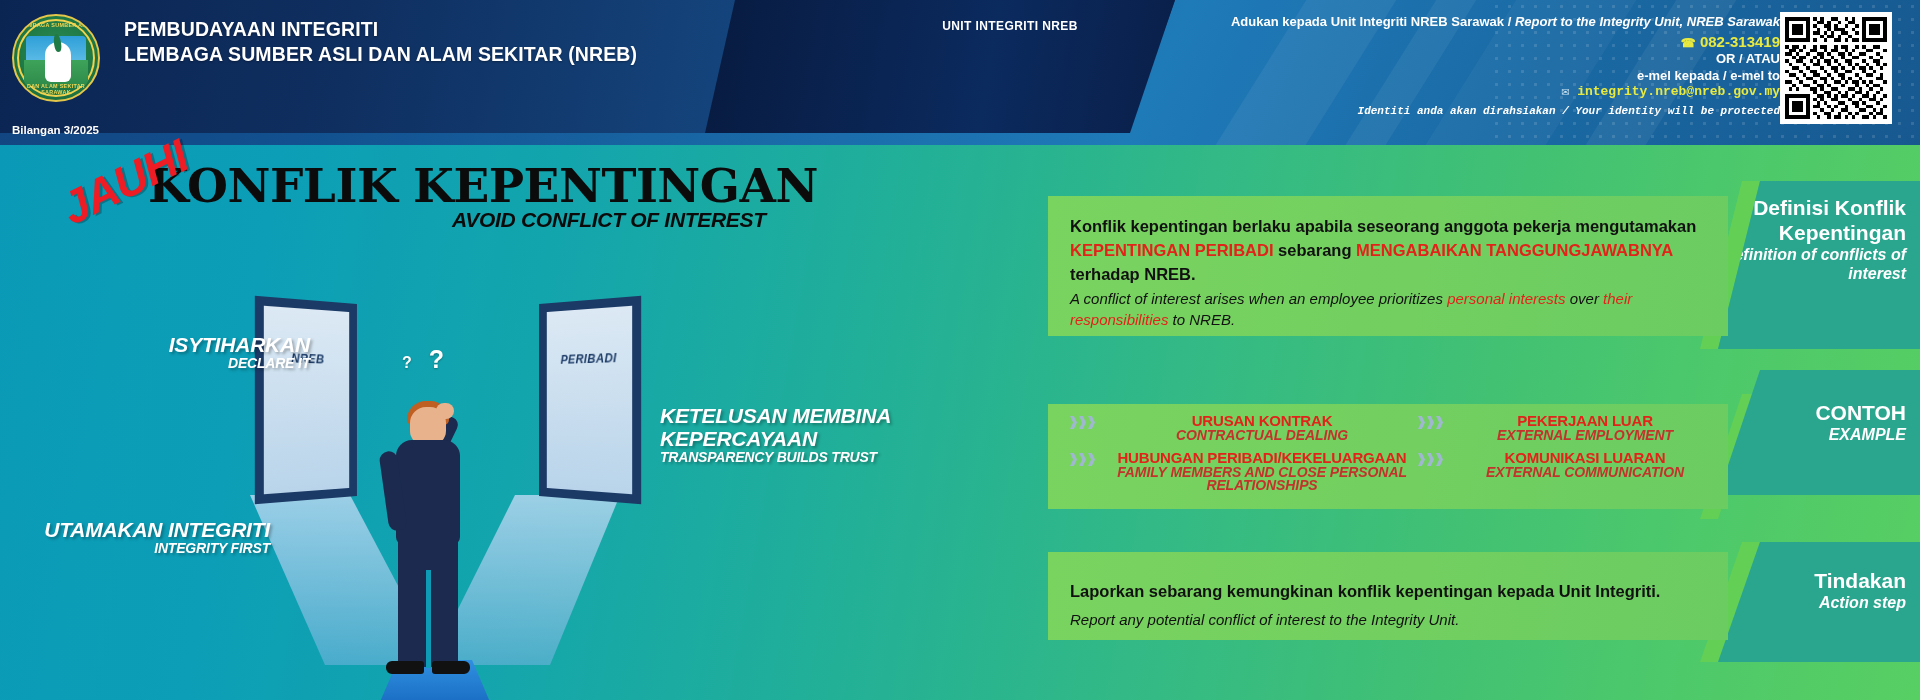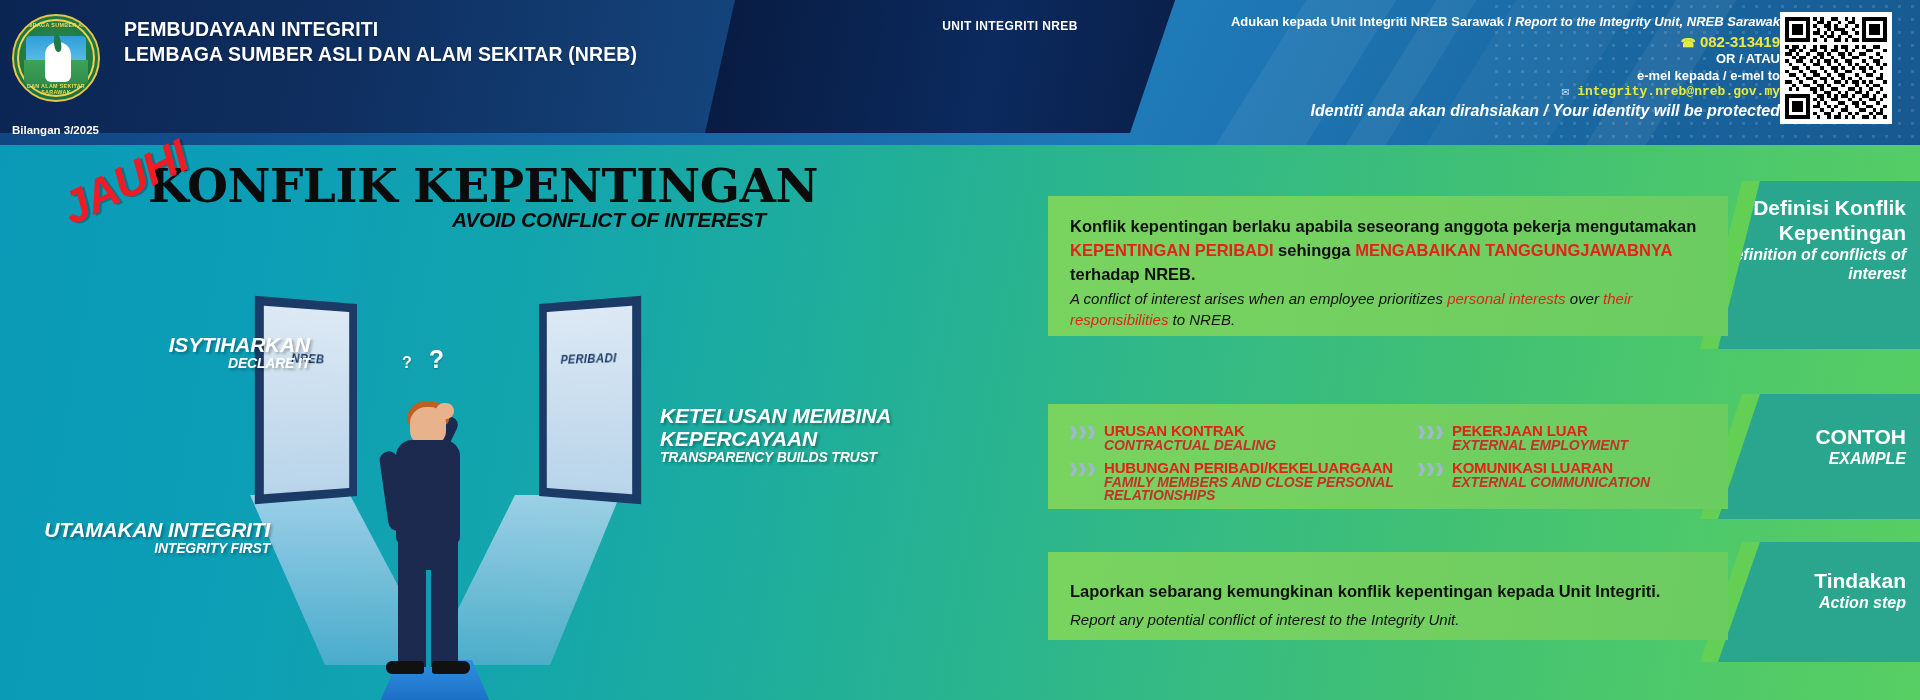--- a/index.html
+++ b/index.html
@@ -75,21 +75,21 @@
     color:#fff; line-height:16.5px;
   }
   .hdr-contact .l1 { font-size:13px; font-weight:bold; }
   .hdr-contact .l1 .en { font-style:italic; font-weight:bold; }
   .hdr-contact .phone { font-size:15px; font-weight:bold; color:#e9ea3f; margin-top:3px; }
   .hdr-contact .phone .ic { color:#e9ea3f; font-size:12px; }
   .hdr-contact .or { font-size:13px; font-weight:bold; }
   .hdr-contact .emel { font-size:13px; font-weight:bold; }
   .hdr-contact .email { font-size:13px; font-weight:bold; color:#e9ea3f;font-family:Liberation Mono, monospace; }
   .hdr-contact .email .ic { color:#cfe8f5; }
-  .hdr-contact .privacy { font-size:16px; font-weight:bold; font-style:italic; margin-top:2px; }
+  .hdr-contact .privacy { font-size:11px; font-weight:bold; font-style:italic; margin-top:2px;font-family:Liberation Mono, monospace; }
   .qr {
     position:absolute; right:28px; top:12px; width:112px; height:112px;
     background:#fff; padding:5px;
   }
   .qr svg { display:block; width:102px; height:102px; }
 
   
   .main {
     position:absolute; left:0; top:145px; width:1920px; height:555px;
     background:linear-gradient(100deg,
@@ -184,21 +184,21 @@
   }
   .panel-def  { left:1048px; top:196px; width:680px; height:140px; }
   .panel-ex   { left:1048px; top:404px; width:680px; height:105px; }
   .panel-act  { left:1048px; top:552px; width:680px; height:88px; }
 
   .tab {
     position:absolute; background:#2aa58e; color:#fff;
   }
   .tab-def { left:1718px; top:181px; width:202px; height:168px;
     clip-path:polygon(42px 0, 202px 0, 202px 168px, 0 168px); }
-  .tab-ex  { left:1718px; top:394px; width:202px; height:125px;
+  .tab-ex  { left:1718px; top:370px; width:202px; height:125px;
     clip-path:polygon(42px 0, 202px 0, 202px 125px, 0 125px); }
   .tab-act { left:1718px; top:542px; width:202px; height:120px;
     clip-path:polygon(42px 0, 202px 0, 202px 120px, 0 120px); }
   .tab-accent { position:absolute; background:#63cf55; }
   .tab-acc-def { left:1700px; top:181px; width:60px; height:168px;
     clip-path:polygon(42px 0, 60px 0, 18px 168px, 0 168px); }
   .tab-acc-ex  { left:1700px; top:394px; width:60px; height:125px;
     clip-path:polygon(42px 0, 60px 0, 18px 125px, 0 125px); }
   .tab-acc-act { left:1700px; top:542px; width:60px; height:120px;
     clip-path:polygon(42px 0, 60px 0, 18px 120px, 0 120px); }
@@ -208,21 +208,21 @@
   .tab-en { color:#fff; font-size:16px; font-weight:bold; font-style:italic; line-height:19px; }
 
   
   .def-ms { position:absolute; left:22px; top:18px; width:640px;
     font-size:16.5px; font-weight:bold; color:#111; line-height:24px; }
   .def-ms .red { color:#e2231a; }
   .def-en { position:absolute; left:22px; top:92px; width:640px;
     font-size:15px; font-style:italic; color:#111; line-height:21px; }
   .def-en .red { color:#e2231a; }
 
-  .ex-col { position:absolute; top:18px; }
+  .ex-col { position:absolute; top:8px;text-align:center; }
   .ex-col.c1 { left:22px; width:350px; }
   .ex-col.c2 { left:370px; width:300px; }
   .ex-item { position:relative; padding-left:34px; margin-bottom:7px; }
   .ex-arrows { position:absolute; left:0; top:4px; width:28px; height:13px;
     display:flex; gap:2px; }
   .ex-arrows i { display:block; width:7px; height:13px; background:#9fb8cf;
     clip-path:polygon(0 0, 55% 0, 100% 50%, 55% 100%, 0 100%, 45% 50%); }
   .ex-ms { font-size:15px; font-weight:bold; color:#e2231a; line-height:17px; letter-spacing:-.2px; }
   .ex-en { font-size:14px; font-style:italic; font-weight:bold; color:#c2342b;
     line-height:13px; letter-spacing:-.1px; }
@@ -566,21 +566,21 @@
 
 <div class="tab-accent tab-acc-def"></div>
 <div class="tab tab-def">
   <div class="tab-inner" style="top:14px;">
     <div class="tab-ms">Definisi Konflik Kepentingan</div>
     <div class="tab-en">Definition of conflicts of interest</div>
   </div>
 </div>
 <div class="panel panel-def">
   <div class="def-ms">
-    <span>Konflik kepentingan berlaku apabila seseorang anggota pekerja mengutamakan </span><span class="red">KEPENTINGAN PERIBADI</span><span> sehingga </span><span class="red">MENGABAIKAN TANGGUNGJAWABNYA</span><span> terhadap NREB.</span>
+    <span>Konflik kepentingan berlaku apabila seseorang anggota pekerja mengutamakan </span><span class="red">KEPENTINGAN PERIBADI</span><span> sebarang </span><span class="red">MENGABAIKAN TANGGUNGJAWABNYA</span><span> terhadap NREB.</span>
   </div>
   <div class="def-en">
     <span>A conflict of interest arises when an employee prioritizes </span><span class="red">personal interests</span><span> over </span><span class="red">their responsibilities</span><span> to NREB.</span>
   </div>
 </div>
 
 <div class="tab-accent tab-acc-ex"></div>
 <div class="tab tab-ex">
   <div class="tab-inner" style="top:30px;">
     <div class="tab-ms">CONTOH</div>

